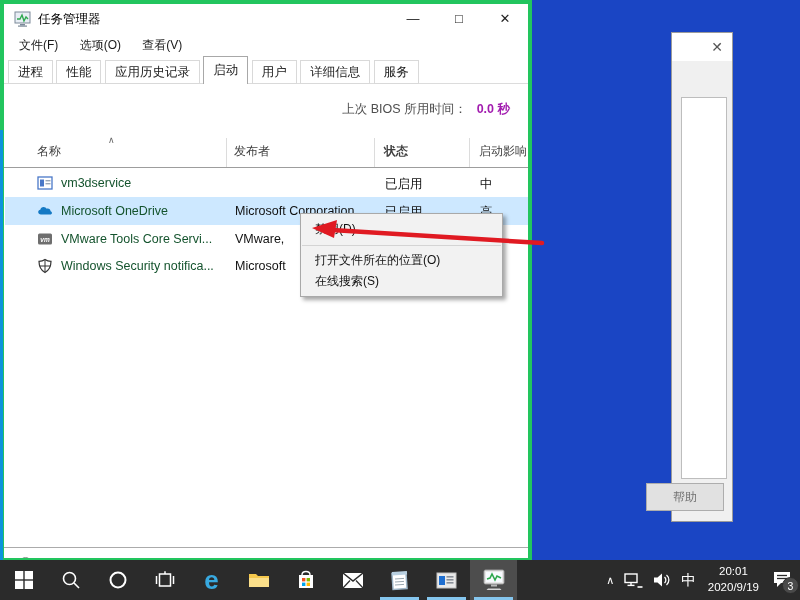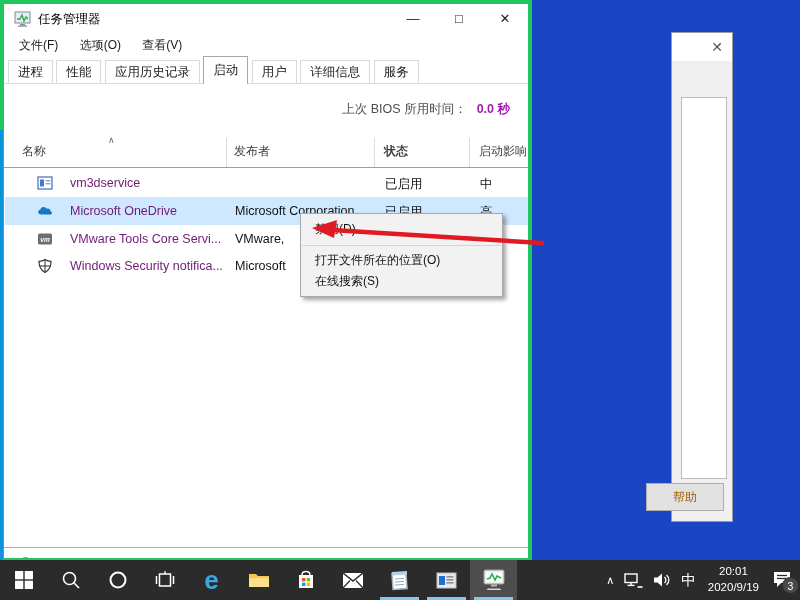--- a/index.html
+++ b/index.html
@@ -7,21 +7,21 @@
   #screen { position:relative; width:800px; height:600px; background:#1a45c4; overflow:hidden; }
 
   
   .bg-dialog { position:absolute; left:671px; top:32px; width:62px; height:490px;
                background:#f0f0f0; border:1px solid #9b9b9b; z-index:1; }
   .bg-dialog-titlebar { position:absolute; top:0; left:0; right:0; height:28px; background:#fff; }
   .bg-dialog-close { position:absolute; top:6px; right:9px; font-size:14px; color:#555; cursor:default; }
   .bg-dialog-panel { position:absolute; top:64px; left:9px; width:46px; height:382px;
                      background:#fff; border:1px solid #bdbdbd; }
   .bg-dialog-help { position:absolute; top:450px; left:-26px; width:78px; height:28px;
-                    background:#e1e1e1; border:1px solid #adadad; font-size:12px; color:#a16207;
+                    background:#e1e1e1; border:1px solid #adadad; font-size:12px; color:#737373;
                     text-align:center; line-height:26px; }
 
   
   .tm-window { position:absolute; left:0; top:0; width:532px; height:562px;
                background:#fff; border:4px solid #22c55e; z-index:2; overflow:hidden; }
   .tm-titlebar { position:absolute; top:0; left:0; right:0; height:30px; background:#fff; }
   .tm-title-icon { position:absolute; left:10px; top:7px; width:17px; height:16px; }
   .tm-title-text { position:absolute; left:34px; top:0; line-height:30px; font-size:12.5px; color:#000; }
   .tm-controls { position:absolute; right:0; top:0; display:flex; }
   .wbtn { width:46px; height:30px; text-align:center; line-height:30px; font-size:13px; color:#222; }
@@ -36,28 +36,28 @@
          background:#fff; vertical-align:bottom; margin-right:-1px; z-index:1; }
   .tab.selected { height:28px; margin-top:0; line-height:27px; border:1px solid #a8a8a8;
                   border-bottom:none; z-index:3; }
 
   .bios { position:absolute; right:18px; top:97px; font-size:12.5px; color:#4e4e4e; }
   .bios b { color:#a21caf; margin-left:10px; font-weight:bold; }
 
   .colheader { position:absolute; top:131px; left:0; width:672px; height:33px;
                border-bottom:1px solid #9d9d9d; font-size:12px; color:#3f3f3f; }
   .colheader span.htxt { position:absolute; bottom:7px; }
-  .h-name { left:18px; } .h-pub { left:230px; } .h-status { left:380px;font-weight:bold; } .h-impact { left:475px; }
+  .h-name { left:33px; } .h-pub { left:230px; } .h-status { left:380px;font-weight:bold; } .h-impact { left:475px; }
   .sort-caret { position:absolute; left:104px; top:0px; font-size:9px; color:#666; }
   .hdiv { position:absolute; top:3px; bottom:0; width:1px; background:#dcdcdc; }
 
   .row { position:absolute; left:1px; width:670px; height:28px; font-size:12.5px; color:#111; }
   .row.selected { background:#cde8ff; }
   .c-icon { position:absolute; left:32px; top:6px; width:16px; height:16px; }
-  .c-name { position:absolute; left:56px; top:7px; color:#701a75;margin-left:9px; }
+  .c-name { position:absolute; left:56px; top:7px; color:#14532d; }
   .c-pub  { position:absolute; left:230px; top:7px; }
   .c-status { position:absolute; left:380px; top:7px; }
   .c-impact { position:absolute; left:475px; top:7px; }
 
   .statusline { position:absolute; top:543px; left:0; right:0; height:1px; background:#ababab; }
   .fewer-circle { position:absolute; top:553px; left:15px; width:13px; height:13px;
                   border:1px solid #8a8a8a; border-radius:50%; }
 
   
   .edge-strip { position:absolute; left:0; top:130px; width:3px; height:430px; background:#0c93dc; z-index:4; }

